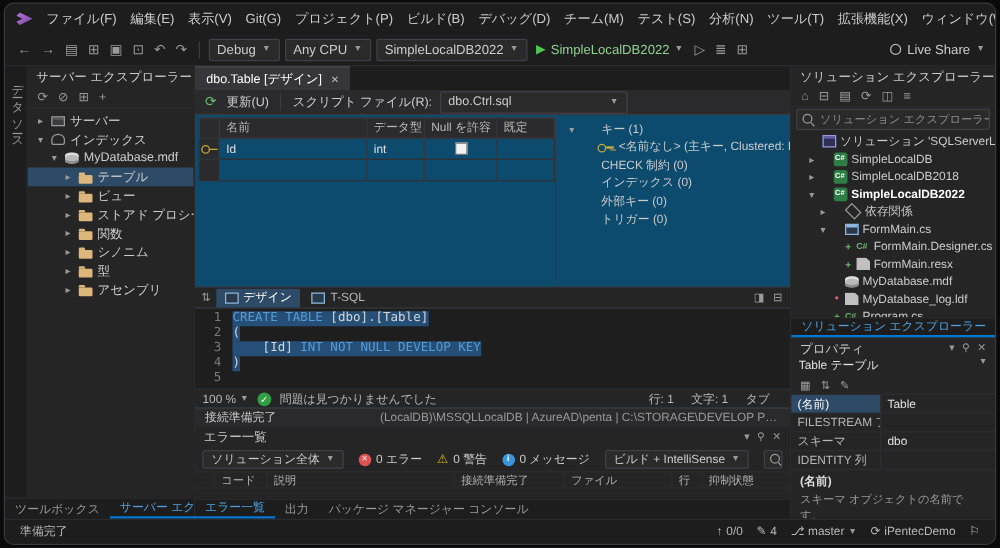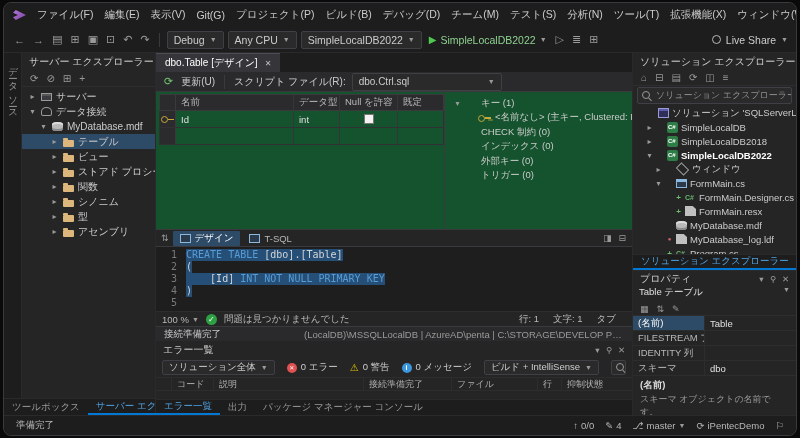--- a/index.html
+++ b/index.html
@@ -70,21 +70,21 @@
 .ic-cs::after{content:"C#";position:absolute;left:0;top:2px;font-size:7px;color:#69b46e;font-weight:bold}
 .ic-form{width:10px;height:9px;border:1px solid #8cb8e0;box-shadow:inset 0 2px 0 #8cb8e0;background:#2a3a4a}
 .ic-resx,.ic-file{width:8px;height:10px;background:#c0c0c0;clip-path:polygon(0 0,70% 0,100% 30%,100% 100%,0 100%)}
 .ic-dep{width:8px;height:8px;border:1px solid #9a9a9a;transform:rotate(45deg);margin:1px}
 .ic-key{position:relative;width:13px;height:9px}
 .ic-key::before{content:"";position:absolute;left:0;top:1.5px;width:5px;height:5px;border:1.6px solid #c8a838;border-radius:50%}
 .ic-key::after{content:"";position:absolute;left:7px;top:4px;width:6px;height:1.6px;background:#c8a838;box-shadow:2.5px 2px 0 -0.6px #c8a838}
 .ic-doc{width:8px;height:9px;border:1px solid #8cb8e0;background:#2a3a4a}
 
 
-.center{flex:1;display:flex;flex-direction:column;min-width:0;background:#14532d}
+.center{flex:1;display:flex;flex-direction:column;min-width:0;background:#0c4a6e}
 .tabbar{height:19px;flex:0 0 auto;background:#1d1d1e;display:flex;align-items:stretch}
 .doctab{display:flex;align-items:center;gap:7px;padding:0 9px;background:#35353a;color:#fff;font-size:10px;white-space:nowrap;border-top:1px solid #4c4c52}
 .doctab .x{color:#c0c0c0;font-size:8px}
 .dtool{height:20px;flex:0 0 auto;display:flex;align-items:center;gap:6px;padding:0 6px;background:#2a2a2c;
   border-bottom:1px solid #3a3a3e;font-size:10px}
 .designer{height:138px;flex:0 0 auto;display:flex;border-bottom:1px solid #3a3a3e;min-width:0}
 .gridwrap{flex:1;min-width:0;padding:2px 0 0 3px}
 .ghead,.grow{display:flex;height:17px}
 .ghead{background:#2b2b2e;border:1px solid #3a3a3e;border-bottom:1px solid #3a3a3e}
 .grow{border:1px solid #313135;border-top:none}
@@ -242,21 +242,21 @@
           </div>
           <div class="tree">
             <div class="trow" style="--d: 0;">
                 <span class="arrow">▸</span>
                 <span class="islot ic-server"></span>
                 <span>サーバー</span>
               </div>
               <div class="trow" style="--d: 0;">
                 <span class="arrow">▾</span>
                 <span class="islot ic-plug"></span>
-                <span>データ接続</span>
+                <span>インデックス</span>
               </div>
               <div class="trow" style="--d: 1;">
                 <span class="arrow">▾</span>
                 <span class="islot ic-db"></span>
                 <span>MyDatabase.mdf</span>
               </div>
               <div class="trow sel" style="--d: 2;">
                 <span class="arrow">▸</span>
                 <span class="islot ic-folder"></span>
                 <span>テーブル</span>
@@ -399,21 +399,21 @@
             <div class="code-line">
               <span class="ln">1</span>
               <span class="lc selbg"><span class="c-kw">CREATE TABLE </span><span class="c-pl">[dbo].[Table]</span></span>
             </div>
             <div class="code-line">
               <span class="ln">2</span>
               <span class="lc selbg"><span class="c-pl">(</span></span>
             </div>
             <div class="code-line">
               <span class="ln">3</span>
-              <span class="lc selbg"><span class="c-pl">    </span><span class="c-pl">[Id] </span><span class="c-kw">INT NOT NULL PRIMARY KEY</span></span>
+              <span class="lc selbg"><span class="c-pl">    </span><span class="c-pl">[Id] </span><span class="c-kw">INT NOT NULL DEVELOP KEY</span></span>
             </div>
             <div class="code-line">
               <span class="ln">4</span>
               <span class="lc selbg"><span class="c-pl">)</span></span>
             </div>
             <div class="code-line">
               <span class="ln">5</span>
               <span class="lc"></span>
             </div>
           </div>
@@ -528,21 +528,21 @@
           <div class="strow bold" style="--d: 1;">
             <span class="arrow">▾</span>
             <span class="stslot"></span>
             <span class="islot ic-csproj"></span>
             <span>SimpleLocalDB2022</span>
           </div>
           <div class="strow" style="--d: 2;">
             <span class="arrow">▸</span>
             <span class="stslot"></span>
             <span class="islot ic-dep"></span>
-            <span>ウィンドウ</span>
+            <span>依存関係</span>
           </div>
           <div class="strow" style="--d: 2;">
             <span class="arrow">▾</span>
             <span class="stslot"></span>
             <span class="islot ic-form"></span>
             <span>FormMain.cs</span>
           </div>
           <div class="strow" style="--d: 3;">
             <span class="arrow"></span>
             <span class="stslot st-add">+</span>
@@ -599,26 +599,26 @@
         <div>
           <div class="prow sel">
               <span class="pname">(名前)</span>
               <span class="pval">Table</span>
             </div>
             <div class="prow">
               <span class="pname">FILESTREAM ファイル</span>
               <span class="pval"></span>
             </div>
             <div class="prow">
+              <span class="pname">スキーマ</span>
+              <span class="pval">dbo</span>
+            </div>
+            <div class="prow">
               <span class="pname">IDENTITY 列</span>
               <span class="pval"></span>
-            </div>
-            <div class="prow">
-              <span class="pname">スキーマ</span>
-              <span class="pval">dbo</span>
             </div>
         </div>
         <div class="pdesc">
           <span class="dt">(名前)</span>
           <span>スキーマ オブジェクトの名前です。</span>
         </div>
       </div>
     </div>
   </div>
 

